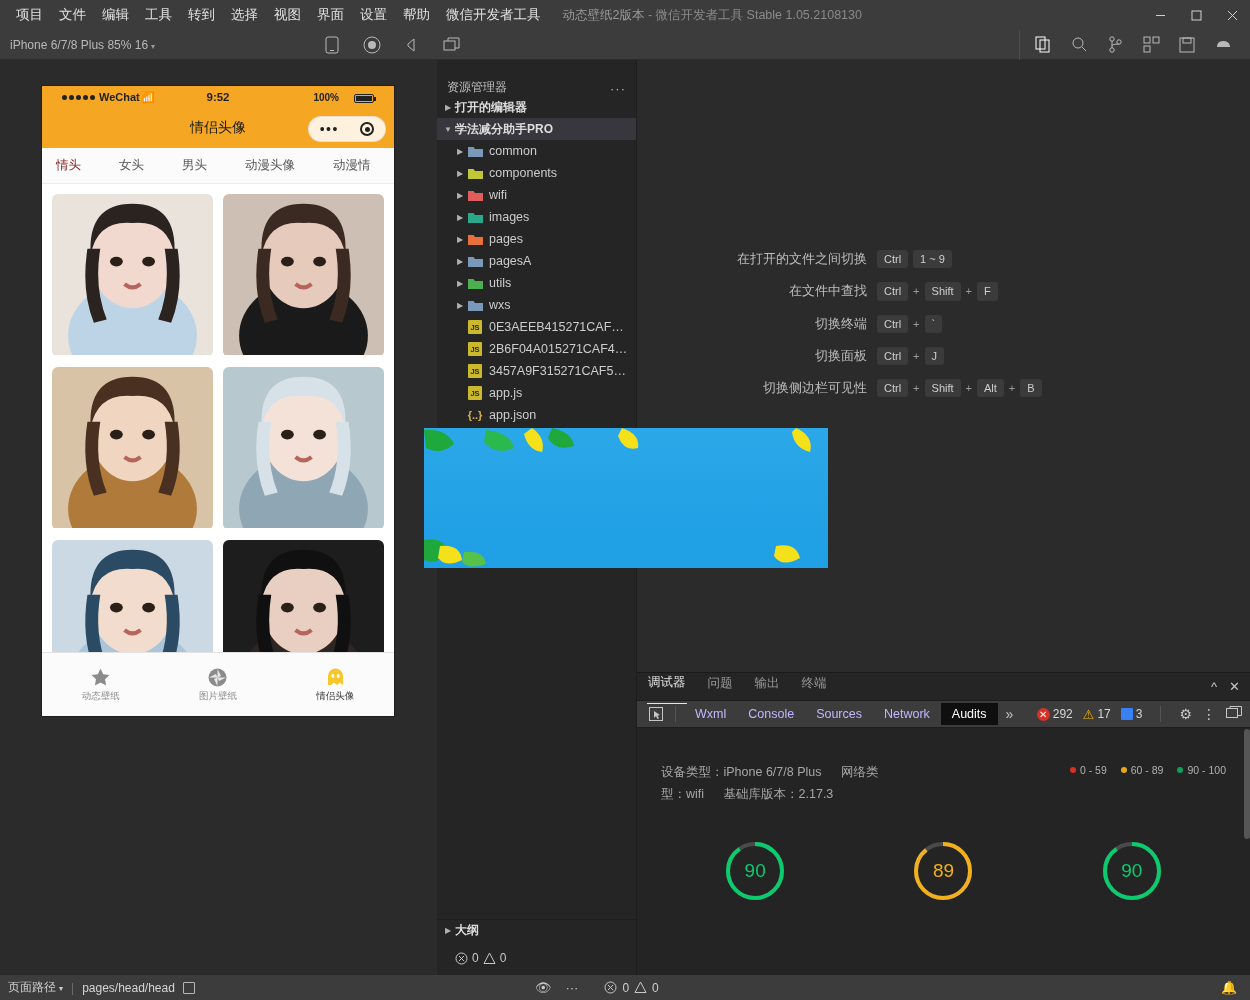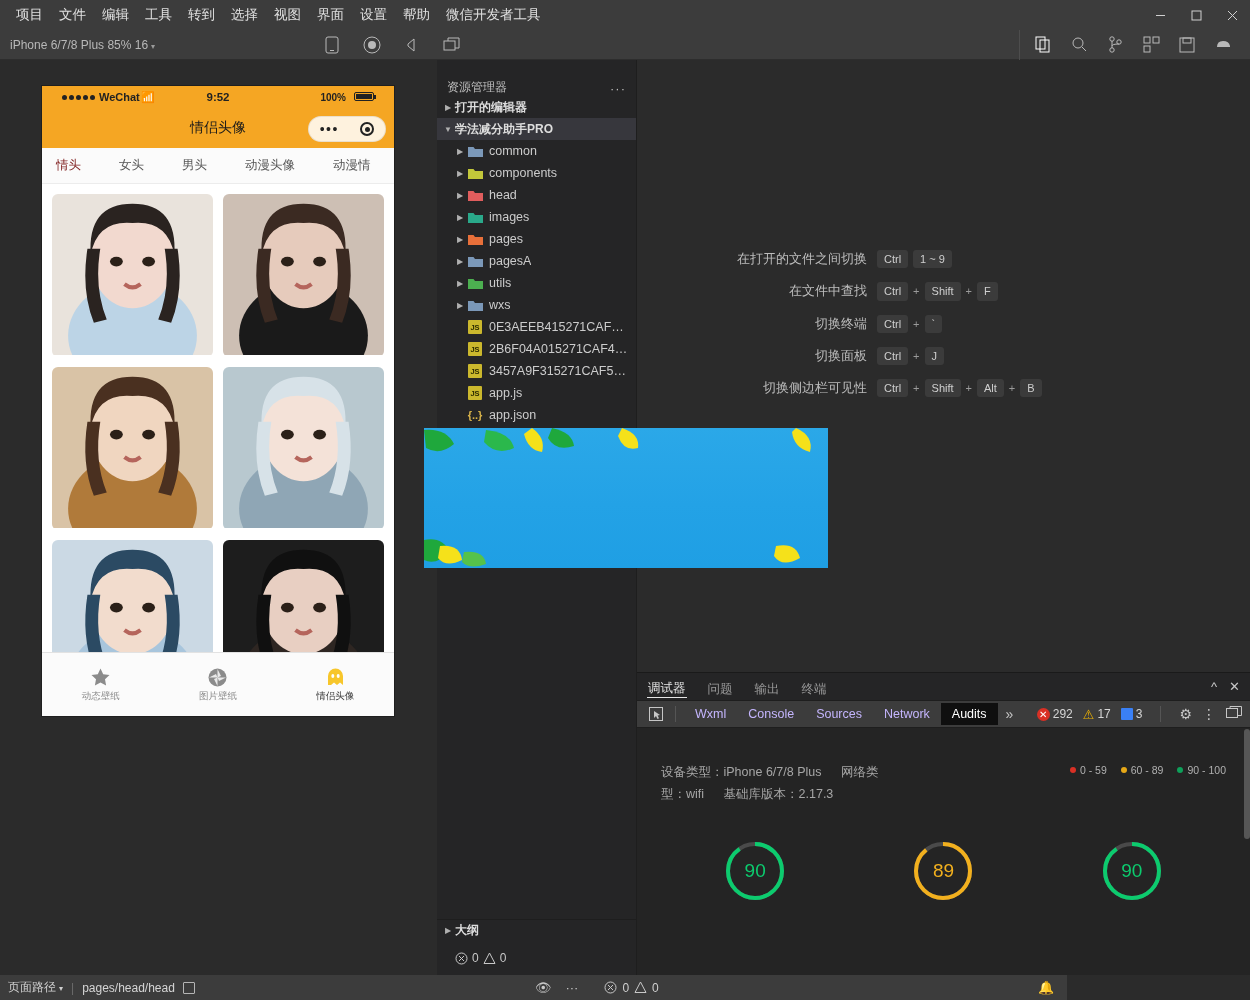--- a/index.html
+++ b/index.html
@@ -54,21 +54,21 @@
   }
   .phone-status {
     height: 22px; background: #f5a623; display: flex; align-items: center;
     padding: 0 20px; font-size: 11px; color: #222; font-weight: bold;
   }
   .sig-dots { display: flex; gap: 2px; align-items: center; }
   .sig-dots i { width: 5px; height: 5px; border-radius: 50%; background: #222; display: block; }
   .carrier { margin-left: 4px; font-size: 11px; }
   .wifi-ico { margin-left: 2px; font-size: 11px; }
   .status-time { position: absolute; left: 0; right: 0; text-align: center; font-size: 11.5px; }
-  .status-right { margin-left: auto; display: flex; align-items: flex-start; gap: 8px; font-size: 10px; }
+  .status-right { margin-left: auto; display: flex; align-items: flex-end; gap: 15px; font-size: 10px; }
   .batt { width: 20px; height: 9px; border: 1px solid #222; border-radius: 2px; position: relative; }
   .batt::after { content:''; position:absolute; right:-3px; top:2px; width:2px; height:4px; background:#222; }
   .batt i { position: absolute; left:1px; top:1px; bottom:1px; right:1px; background:#222; display:block; }
 
   .phone-nav {
     height: 40px; background: #f5a623; position: relative;
     display: flex; align-items: center; justify-content: center;
   }
   .phone-nav-title { font-size: 14px; color: #1a1a1a; font-weight: 500; }
   .capsule {
@@ -166,21 +166,21 @@
 
   
   .devtools {
     position: absolute; left: 637px; top: 672px; right: 0; bottom: 25px;
     background: #252526; border-top: 1px solid #1a1a1a;
   }
   .dt-tabs {
     height: 28px; display: flex; align-items: center; padding: 0 10px;
     border-bottom: 1px solid #1e1e1e; background: #252526;
   }
-  .dt-tab { font-size: 12.5px; color: #9a9a9a; margin-right: 20px; padding: 5px 1px 0; }
+  .dt-tab { font-size: 12.5px; color: #9a9a9a; margin-right: 20px; padding: 5px 1px 12px; }
   .dt-tab.active { color: #e6e6e6; border-bottom: 1px solid #e6e6e6; }
   .dt-actions { margin-left: auto; display: flex; gap: 12px; color: #c8c8c8; font-size: 13px; align-items:center;}
 
   .cdt-bar {
     height: 27px; background: #3c3c3c; display: flex; align-items: center;
     padding: 0 8px; border-bottom: 1px solid #1e1e1e;
   }
   .cdt-insp { width: 22px; height: 18px; display:flex; align-items:center; justify-content:center; color:#c6c6c6;}
   .cdt-div { width: 1px; height: 16px; background: #555; margin: 0 8px; }
   .cdt-tab {
@@ -212,21 +212,21 @@
   .score { flex: 1; display: flex; justify-content: center; }
   .ring { width: 62px; height: 62px; position: relative; }
   .ring svg { transform: rotate(-90deg); }
   .ring .val {
     position: absolute; inset: 0; display: flex; align-items: center; justify-content: center;
     font-size: 19px;
   }
 
   
   .statusbar {
-    position: absolute; left: 0; bottom: 0; width: 1067px; height: 25px;
+    position: absolute; left: 0; bottom: 0; width: 1250px; height: 25px;
     background: #3c3c3c; display: flex; align-items: center;
     font-size: 12px; color: #cfcfcf; justify-content: center;
   }
   .sbar-left { display: flex; align-items: center; gap: 8px; padding-left: 8px; }
   .sbar-sep { color: #6d6d6d; }
   .sbar-path { color: #d5d5d5; }
   .sbar-copy { width: 12px; height: 12px; border: 1px solid #b5b5b5; border-radius: 1px; }
   .sbar-mid { margin-left: auto; display: flex; align-items: center; gap: 14px; padding-right: 0px;}
   .sbar-bell { margin-left: auto; padding-right: 12px; font-size: 13px; color: #c8c8c8; }
   .eye { font-size: 13px; color: #c8c8c8; }
@@ -248,20 +248,26 @@
         <div class="menu-item">编辑</div>
         <div class="menu-item">工具</div>
         <div class="menu-item">转到</div>
         <div class="menu-item">选择</div>
         <div class="menu-item">视图</div>
         <div class="menu-item">界面</div>
         <div class="menu-item">设置</div>
         <div class="menu-item">帮助</div>
         <div class="menu-item">微信开发者工具</div>
       </div>
+    <div class="title-text">
+      <span>动态壁纸2版本</span>
+      <span class="title-sub">-</span>
+      <span class="title-sub">微信开发者工具</span>
+      <span class="title-sub">Stable 1.05.2108130</span>
+    </div>
     <div class="win-controls">
       <div class="win-btn">
         <svg width="11" height="11" viewBox="0 0 11 11">
             <rect x="1" y="5" width="9" height="1" fill="currentColor"></rect>
           </svg>
       </div>
       <div class="win-btn">
         <svg width="11" height="11" viewBox="0 0 11 11">
             <rect x="1" y="1" width="9" height="9" fill="none" stroke="currentColor"></rect>
           </svg>
@@ -531,21 +537,21 @@
           <span class="fname">components</span>
         </div>
         <div class="tree-row">
           <span class="ind"></span>
           <span class="arrow">▶</span>
           <span class="ficon">
             <svg width="15" height="13" viewBox="0 0 15 13">
               <path d="M0 2 H5.5 L7 4 H15 V12 H0 Z" fill="#e05d5d"></path>
             </svg>
           </span>
-          <span class="fname">head</span>
+          <span class="fname">wifi</span>
         </div>
         <div class="tree-row">
           <span class="ind"></span>
           <span class="arrow">▶</span>
           <span class="ficon">
             <svg width="15" height="13" viewBox="0 0 15 13">
               <path d="M0 2 H5.5 L7 4 H15 V12 H0 Z" fill="#2aa98a"></path>
             </svg>
           </span>
           <span class="fname">images</span>

